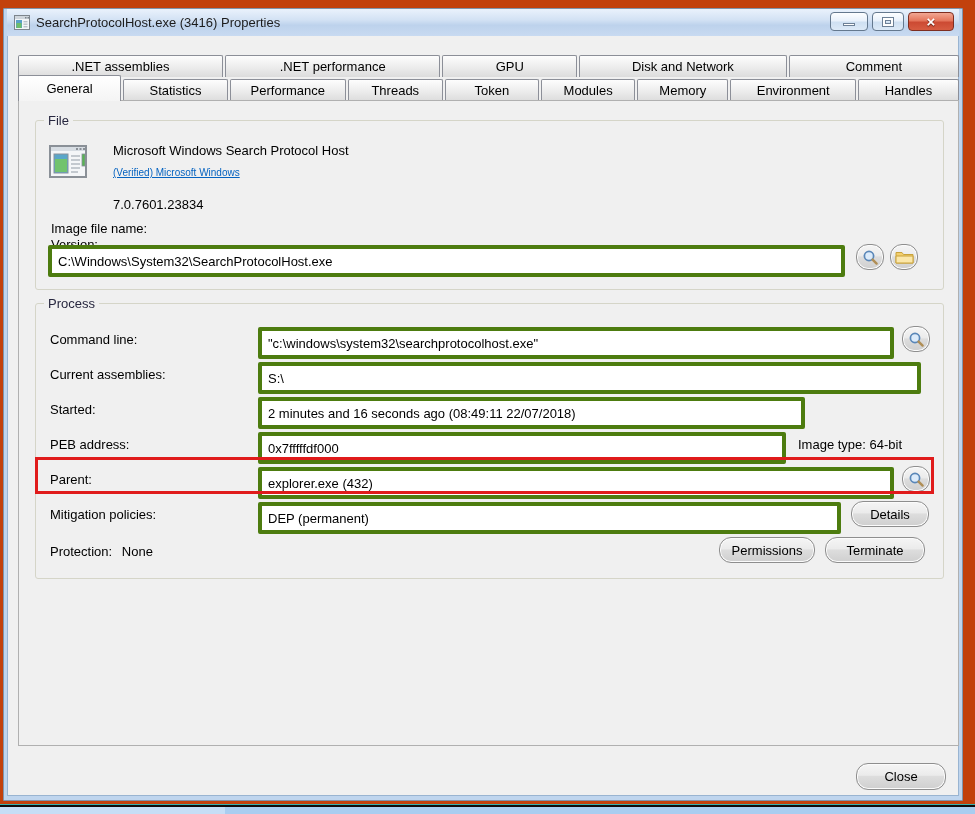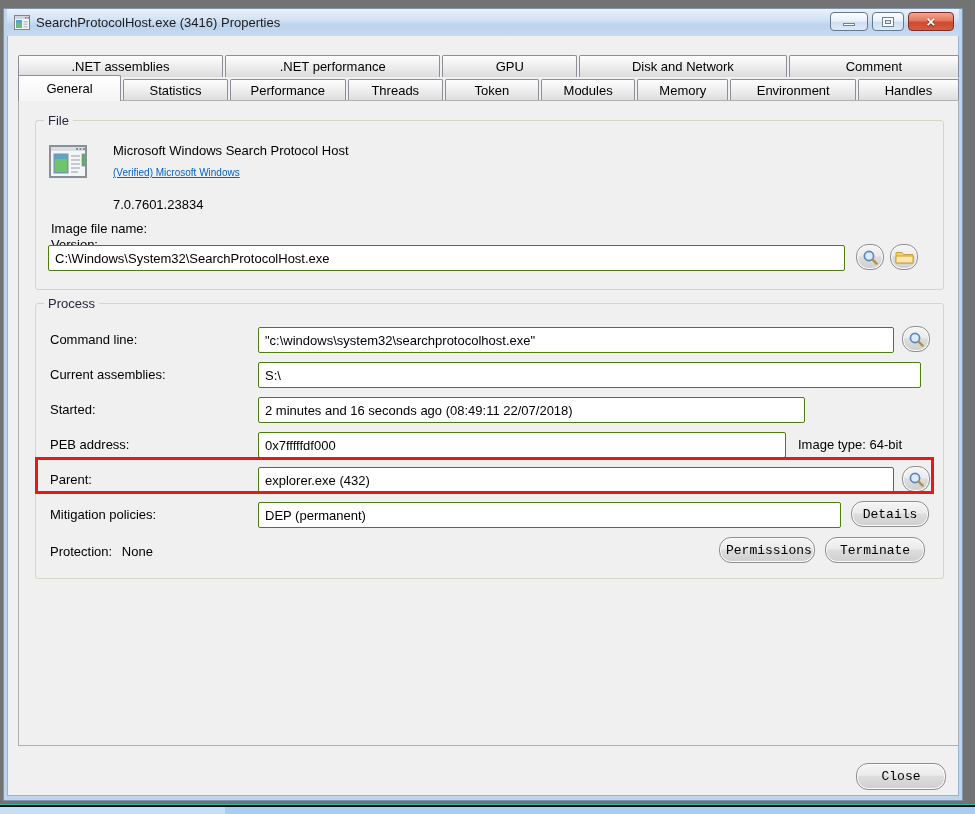--- a/index.html
+++ b/index.html
@@ -1,17 +1,17 @@
 <!DOCTYPE html>
 <html><head>
 <meta charset="utf-8">
 <style>
   html,body{margin:0;padding:0;background:#ffffff;}
   *{box-sizing:border-box;font-family:"Liberation Sans",sans-serif;}
-  .page{position:relative;width:975px;height:814px;background:#737373;overflow:hidden;}
+  .page{position:relative;width:975px;height:814px;background:#c2410c;overflow:hidden;}
 
   
   .window{position:absolute;left:3px;top:8px;width:960px;height:793px;
     background:#bfd5ee;border:1px solid #7f95ad;border-radius:1px;
     padding:0 3px 3px 3px;}
   .titlebar{position:relative;height:27px;
     background:linear-gradient(#eaf2fc,#d3e2f4 40%,#bdd2ec 60%,#c8daf1);
     display:flex;align-items:center;}
   .title-icon{margin-left:7px;display:inline-flex;}
   .title-text{margin-left:6px;font-size:13px;color:#1c1c1c;}
@@ -52,26 +52,26 @@
   .group{position:absolute;border:1px solid #d5d5c8;border-radius:3px;}
   .group .legend{position:absolute;top:-8px;left:8px;background:#f0f0f0;
     padding:0 4px;font-size:13px;color:#27273f;}
   .file-group{left:16px;top:19px;width:909px;height:170px;}
   .process-group{left:16px;top:202px;width:909px;height:276px;}
 
   .abs{position:absolute;}
   .lbl{font-size:13px;color:#000;white-space:nowrap;}
   .link{font-size:10px;color:#0563c1;text-decoration:underline;cursor:pointer;}
 
-  .field{position:absolute;height:24px;border:1px solid #4d7c0f;border-radius:2px;
+  .field{position:absolute;height:24px;border:4px solid #4d7c0f;border-radius:2px;
     background:#ffffff;font-size:13px;color:#000;padding:12px 6px;outline:none;}
 
   .btn{border:1px solid #8e8e8e;border-radius:12px;color:#000;font-size:13px;
     background:linear-gradient(#f5f5f5,#ebebeb 45%,#dddddd 50%,#cfcfcf);
-    box-shadow:inset 0 0 0 1px #fbfbfb;cursor:pointer;font-family:Liberation Mono, monospace;}
+    box-shadow:inset 0 0 0 1px #fbfbfb;cursor:pointer;}
   .icon-btn{position:absolute;width:28px;height:26px;display:flex;
     align-items:center;justify-content:center;padding:0;}
 
   .highlight-box{position:absolute;left:-1px;top:153px;width:899px;height:37px;
     border:3px solid #e01b1b;z-index:6;pointer-events:none;}
 
   .close-btn{position:absolute;left:848px;top:727px;width:90px;height:27px;}
 
   
   .bg-edge-line{position:absolute;left:0;top:804px;width:975px;height:3px;

